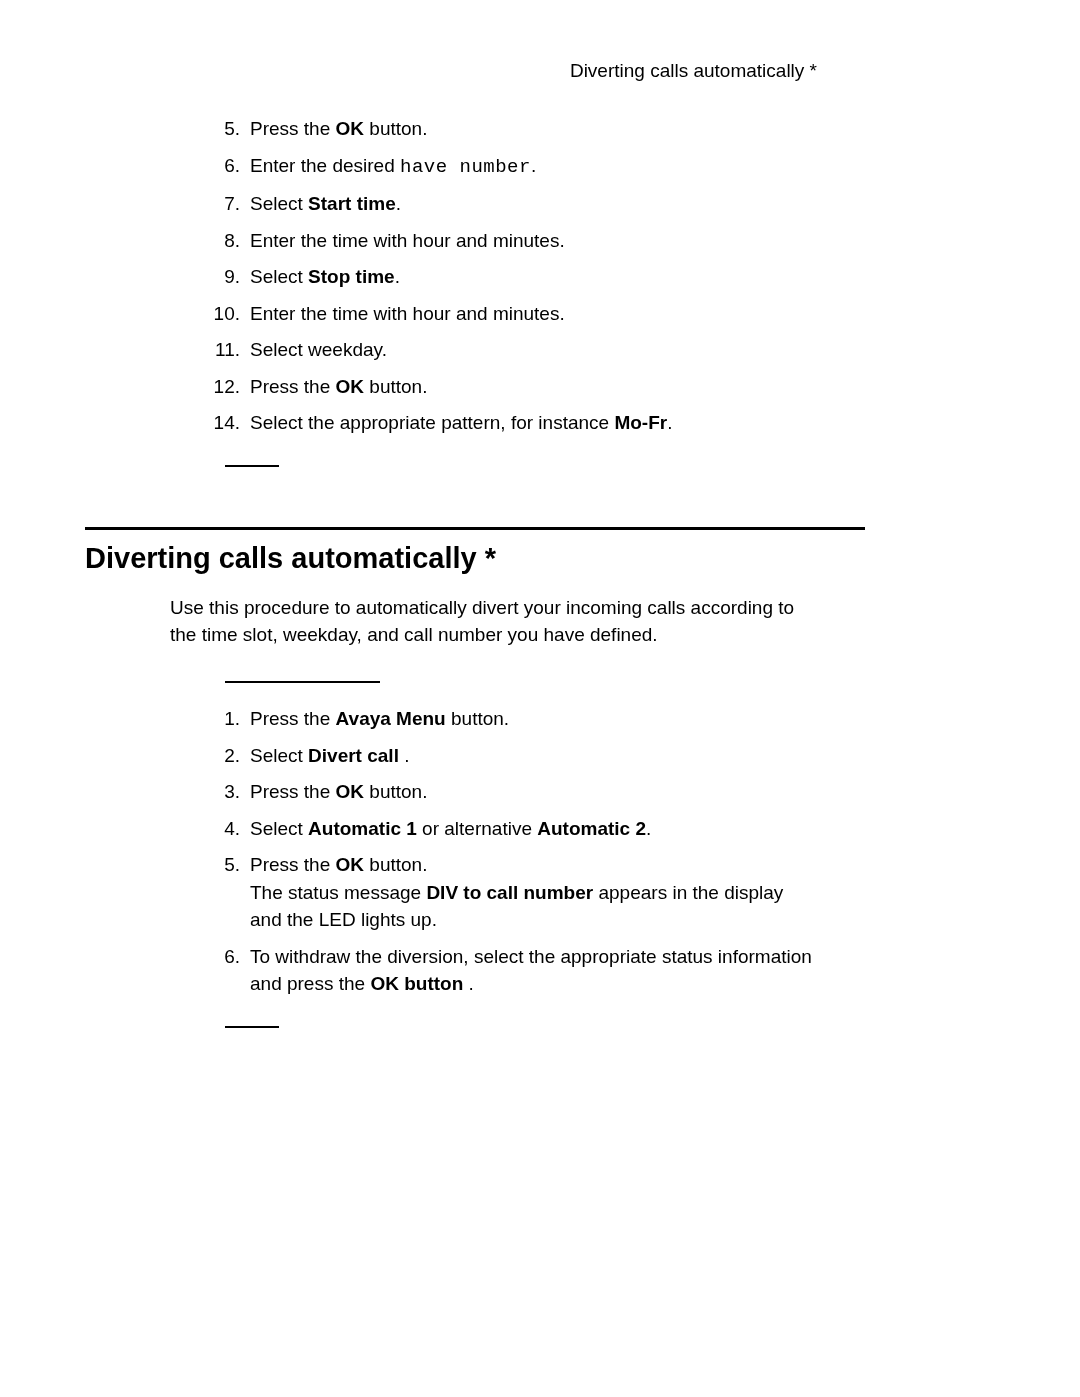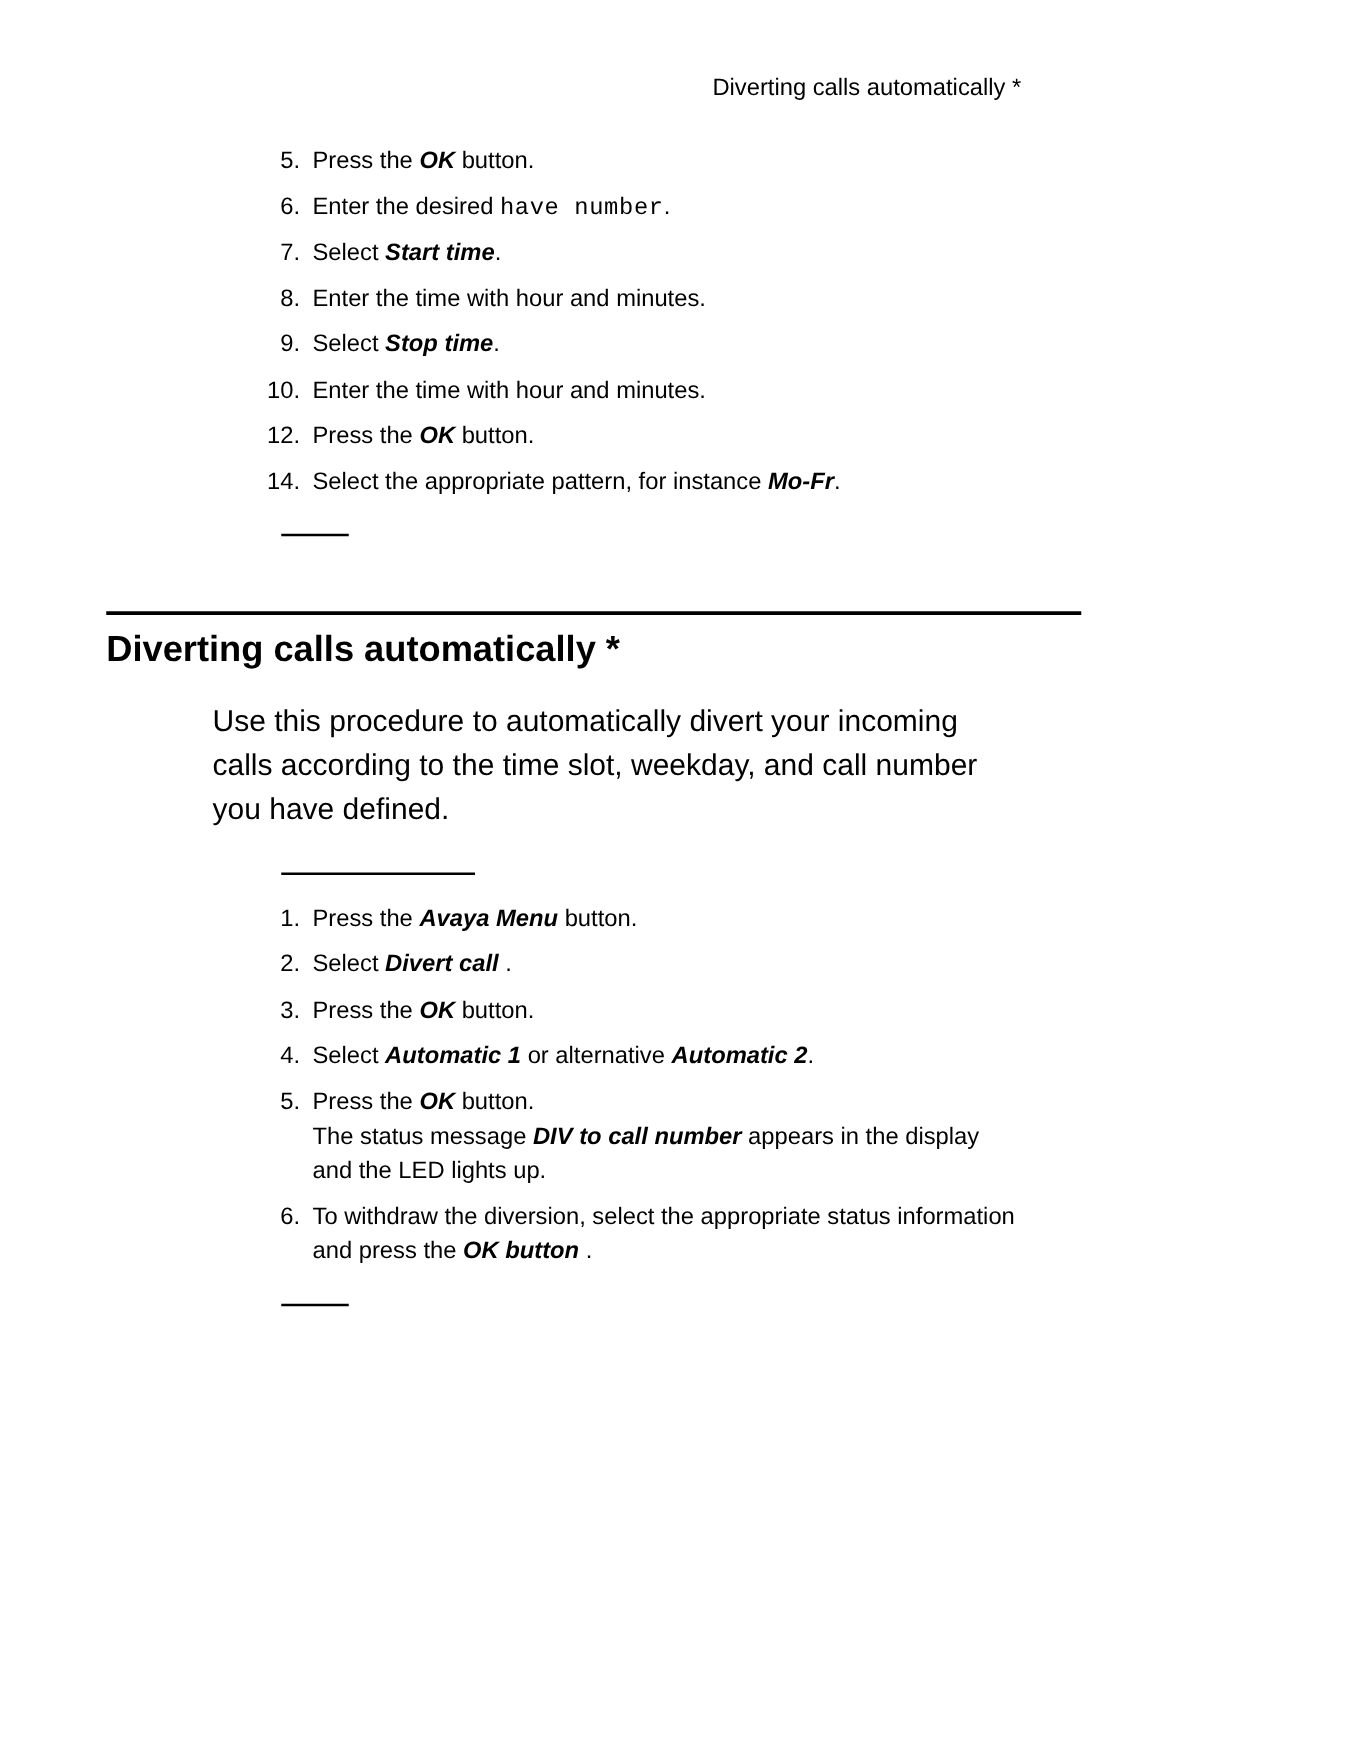--- a/index.html
+++ b/index.html
@@ -63,21 +63,21 @@
     border-top: 3.5px solid #000;
     margin-top: 60px;
     margin-bottom: 12px;
   }
   h2.section-title {
     font-size: 29px;
     font-weight: bold;
     margin: 0 0 18px 0;
   }
   .intro {
-    font-size: 24px;
+    font-size: 19px;
     line-height: 1.45;
     margin-left: 85px;
     margin-bottom: 0;
   }
   .hr-medium {
     margin-left: 140px;
     width: 155px;
     border: none;
     border-top: 2px solid #000;
     margin-top: 32px;
@@ -85,39 +85,40 @@
   }
   .footer {
     position: absolute;
     bottom: 195px;
     left: 85px;
     right: 215px;
     font-size: 19px;
   }
   .footer-left { float: left; }
   .footer-right { float: right; }
-  .bold { font-weight: bold; font-style: italic; }
+  .bold { font-weight: bold; }
   .mono { font-family: "Courier New", monospace; letter-spacing: 0.5px;}
 </style>
 </head>
 <body>
 
 <div class="page">
 
   <div class="header-right">Diverting calls automatically *</div>
 
   <div class="content">
 
     <ol class="numbered" id="list1">
         <li><span class="num">5.</span><span><span>Press the </span><span class="bold">OK</span><span> button.</span></span></li>
         <li><span class="num">6.</span><span><span>Enter the desired </span><span class="mono">have number</span><span>.</span></span></li>
         <li><span class="num">7.</span><span><span>Select </span><span class="bold">Start time</span><span>.</span></span></li>
         <li><span class="num">8.</span><span><span>Enter the time with hour and minutes.</span></span></li>
         <li><span class="num">9.</span><span><span>Select </span><span class="bold">Stop time</span><span>.</span></span></li>
         <li><span class="num">10.</span><span><span>Enter the time with hour and minutes.</span></span></li>
+        <li><span class="num">11.</span><span><span>Select weekday.</span></span></li>
         <li><span class="num">12.</span><span><span>Press the </span><span class="bold">OK</span><span> button.</span></span></li>
         <li><span class="num">14.</span><span><span>Select the appropriate pattern, for instance </span><span class="bold">Mo-Fr</span><span>.</span><br></span></li>
       </ol>
 
     <hr class="hr-short">
 
     <hr class="hr-full">
 
     <h2 class="section-title">Diverting calls automatically *</h2>
 

